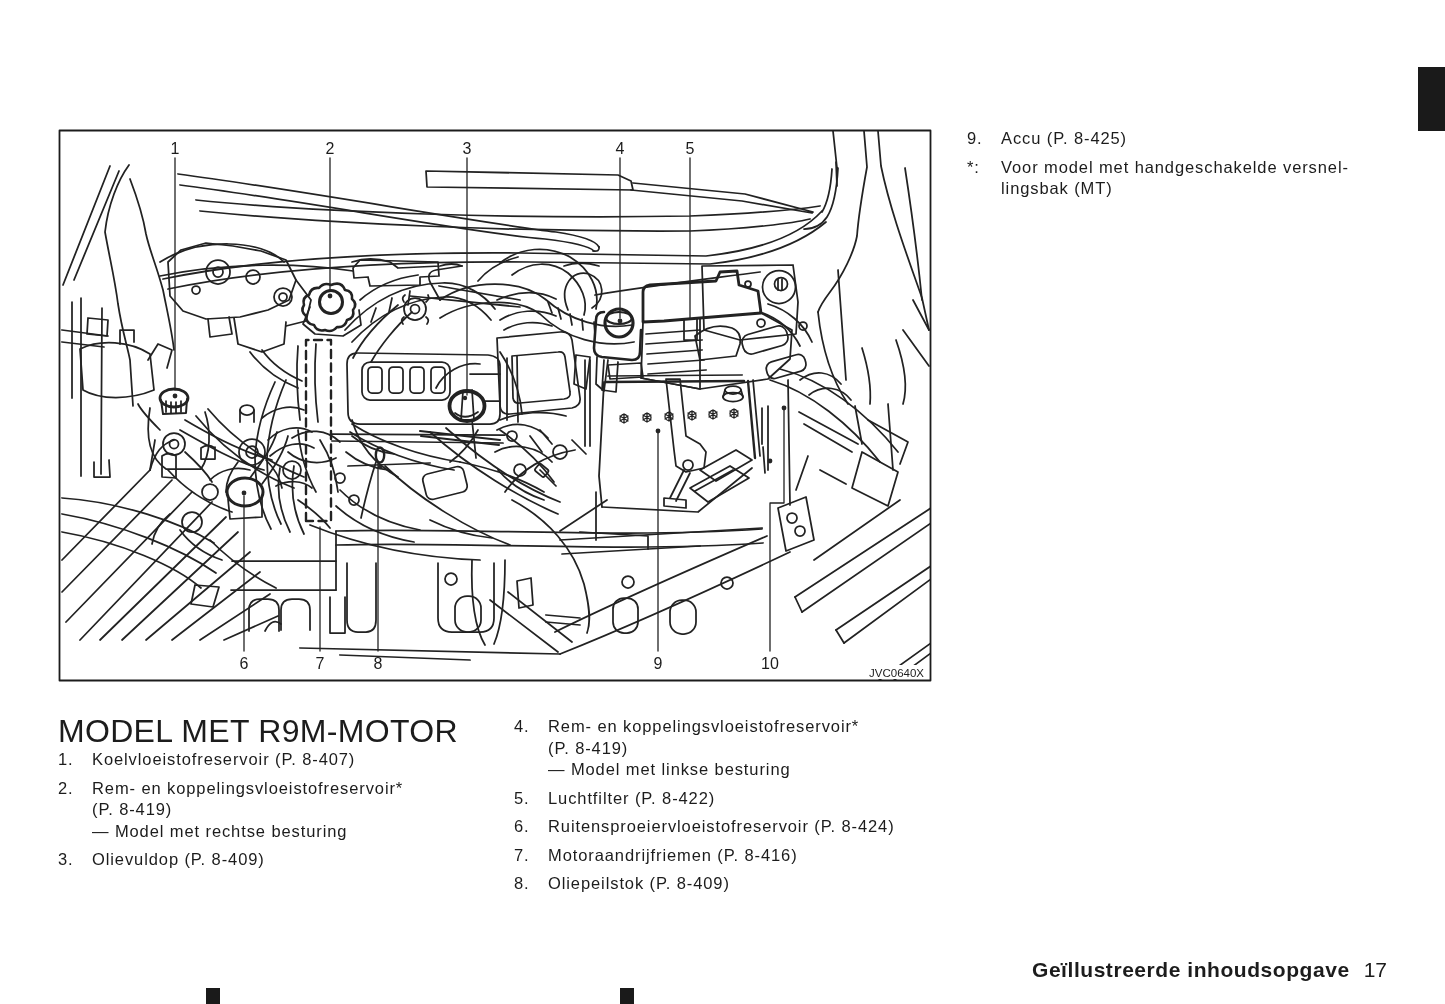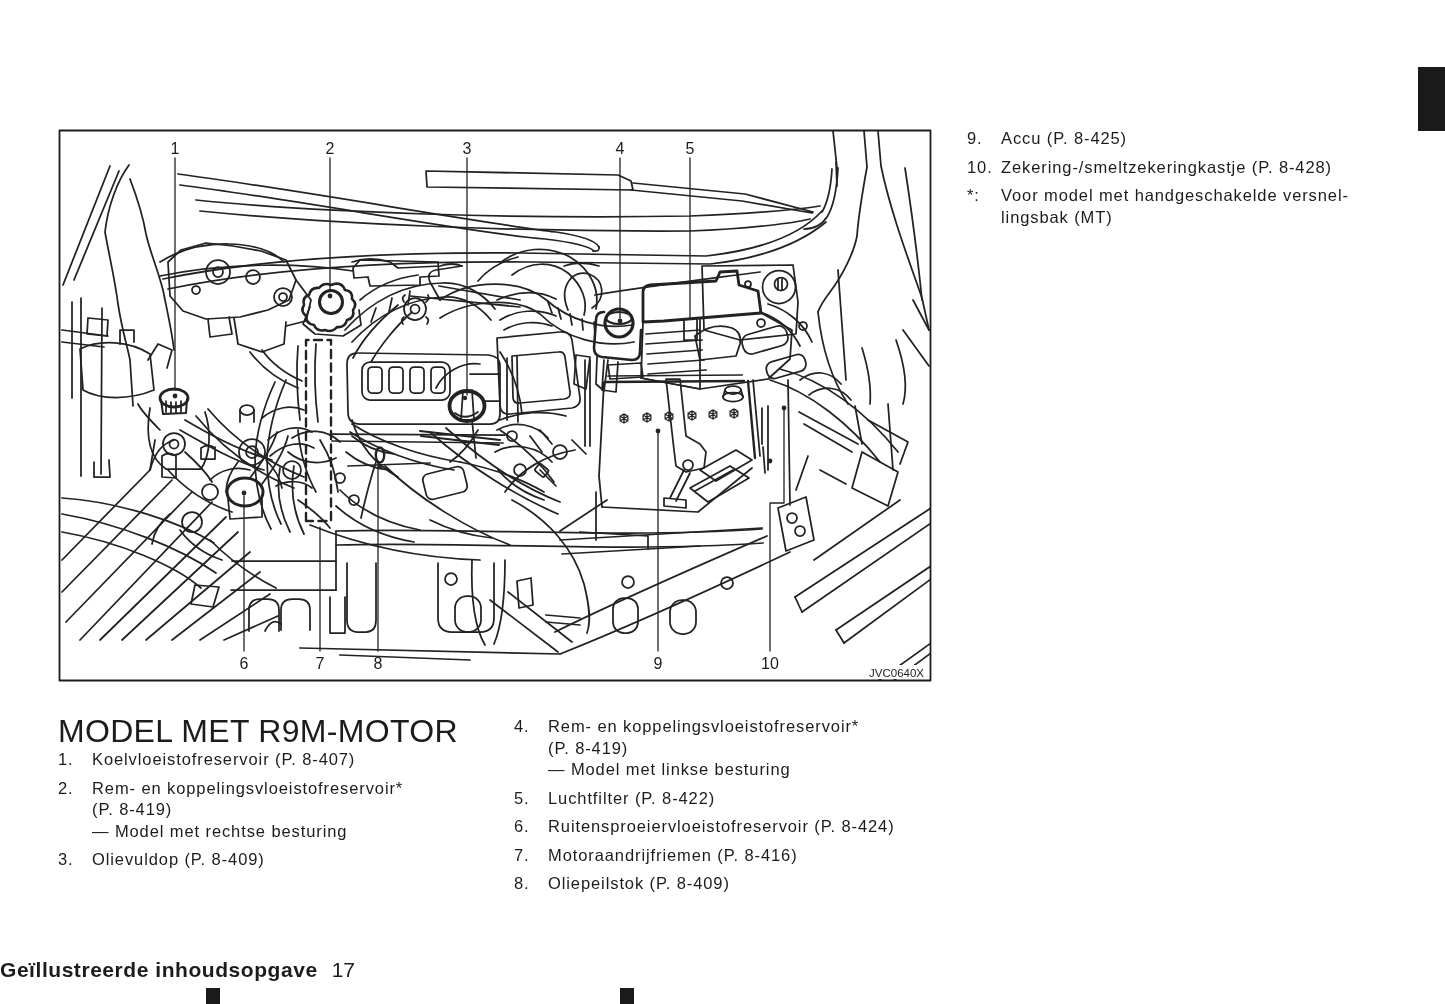--- a/index.html
+++ b/index.html
@@ -537,21 +537,20 @@
 </g>
 
 <rect x="862" y="665" width="66" height="14" fill="#ffffff" stroke="none"></rect>
 <text x="924" y="677" text-anchor="end" font-size="11.5px" stroke="none">JVC0640X</text>
 </svg>
 
 <div class="abs list" style="left:967px;top:128px;width:430px;">
 
   <p class="item" style="margin-bottom:7px;"><span class="num">9.</span>Accu (P. 8-425)</p>
 
-  <p class="item" style="margin-bottom:7px;"><span class="num">10.</span>Zekering-/smeltzekeringkastje (P. 8-428)</p>
 
   <p class="item" style="margin-bottom:0;width:395px;"><span class="num">*:</span>Voor model met handgeschakelde versnel-<br>lingsbak (MT)</p>
 </div>
 
 <div class="abs" style="left:58px;top:713px;font-size:32px;letter-spacing:0.3px;">MODEL MET R9M-MOTOR</div>
 
 <div class="abs list" style="left:58px;top:749px;width:440px;">
 
   <p class="item" style="margin-bottom:7px;"><span class="num">1.</span>Koelvloeistofreservoir (P. 8-407)</p>
 
@@ -566,20 +565,20 @@
 
   <p class="item" style="margin-bottom:7px;"><span class="num">5.</span>Luchtfilter (P. 8-422)</p>
 
   <p class="item" style="margin-bottom:7px;"><span class="num">6.</span>Ruitensproeiervloeistofreservoir (P. 8-424)</p>
 
   <p class="item" style="margin-bottom:7px;"><span class="num">7.</span>Motoraandrijfriemen (P. 8-416)</p>
 
   <p class="item" style="margin-bottom:0;"><span class="num">8.</span>Oliepeilstok (P. 8-409)</p>
 </div>
 
-<div class="abs" style="left:0;top:958px;width:1387px;font-size:21px;">
+<div class="abs" style="left:0;top:958px;width:1387px;text-align:right;font-size:21px;">
 <b style="letter-spacing:0.55px;">Geïllustreerde inhoudsopgave</b><span style="display:inline-block;width:14px;"></span>17</div>
 
 <div class="abs" style="left:1418px;top:67px;width:27px;height:64px;background:#1a1a1a;"></div>
 
 <div class="abs" style="left:206px;top:988px;width:14px;height:16px;background:#1a1a1a;"></div>
 
 <div class="abs" style="left:620px;top:988px;width:14px;height:16px;background:#1a1a1a;"></div>
 
 </body></html>

